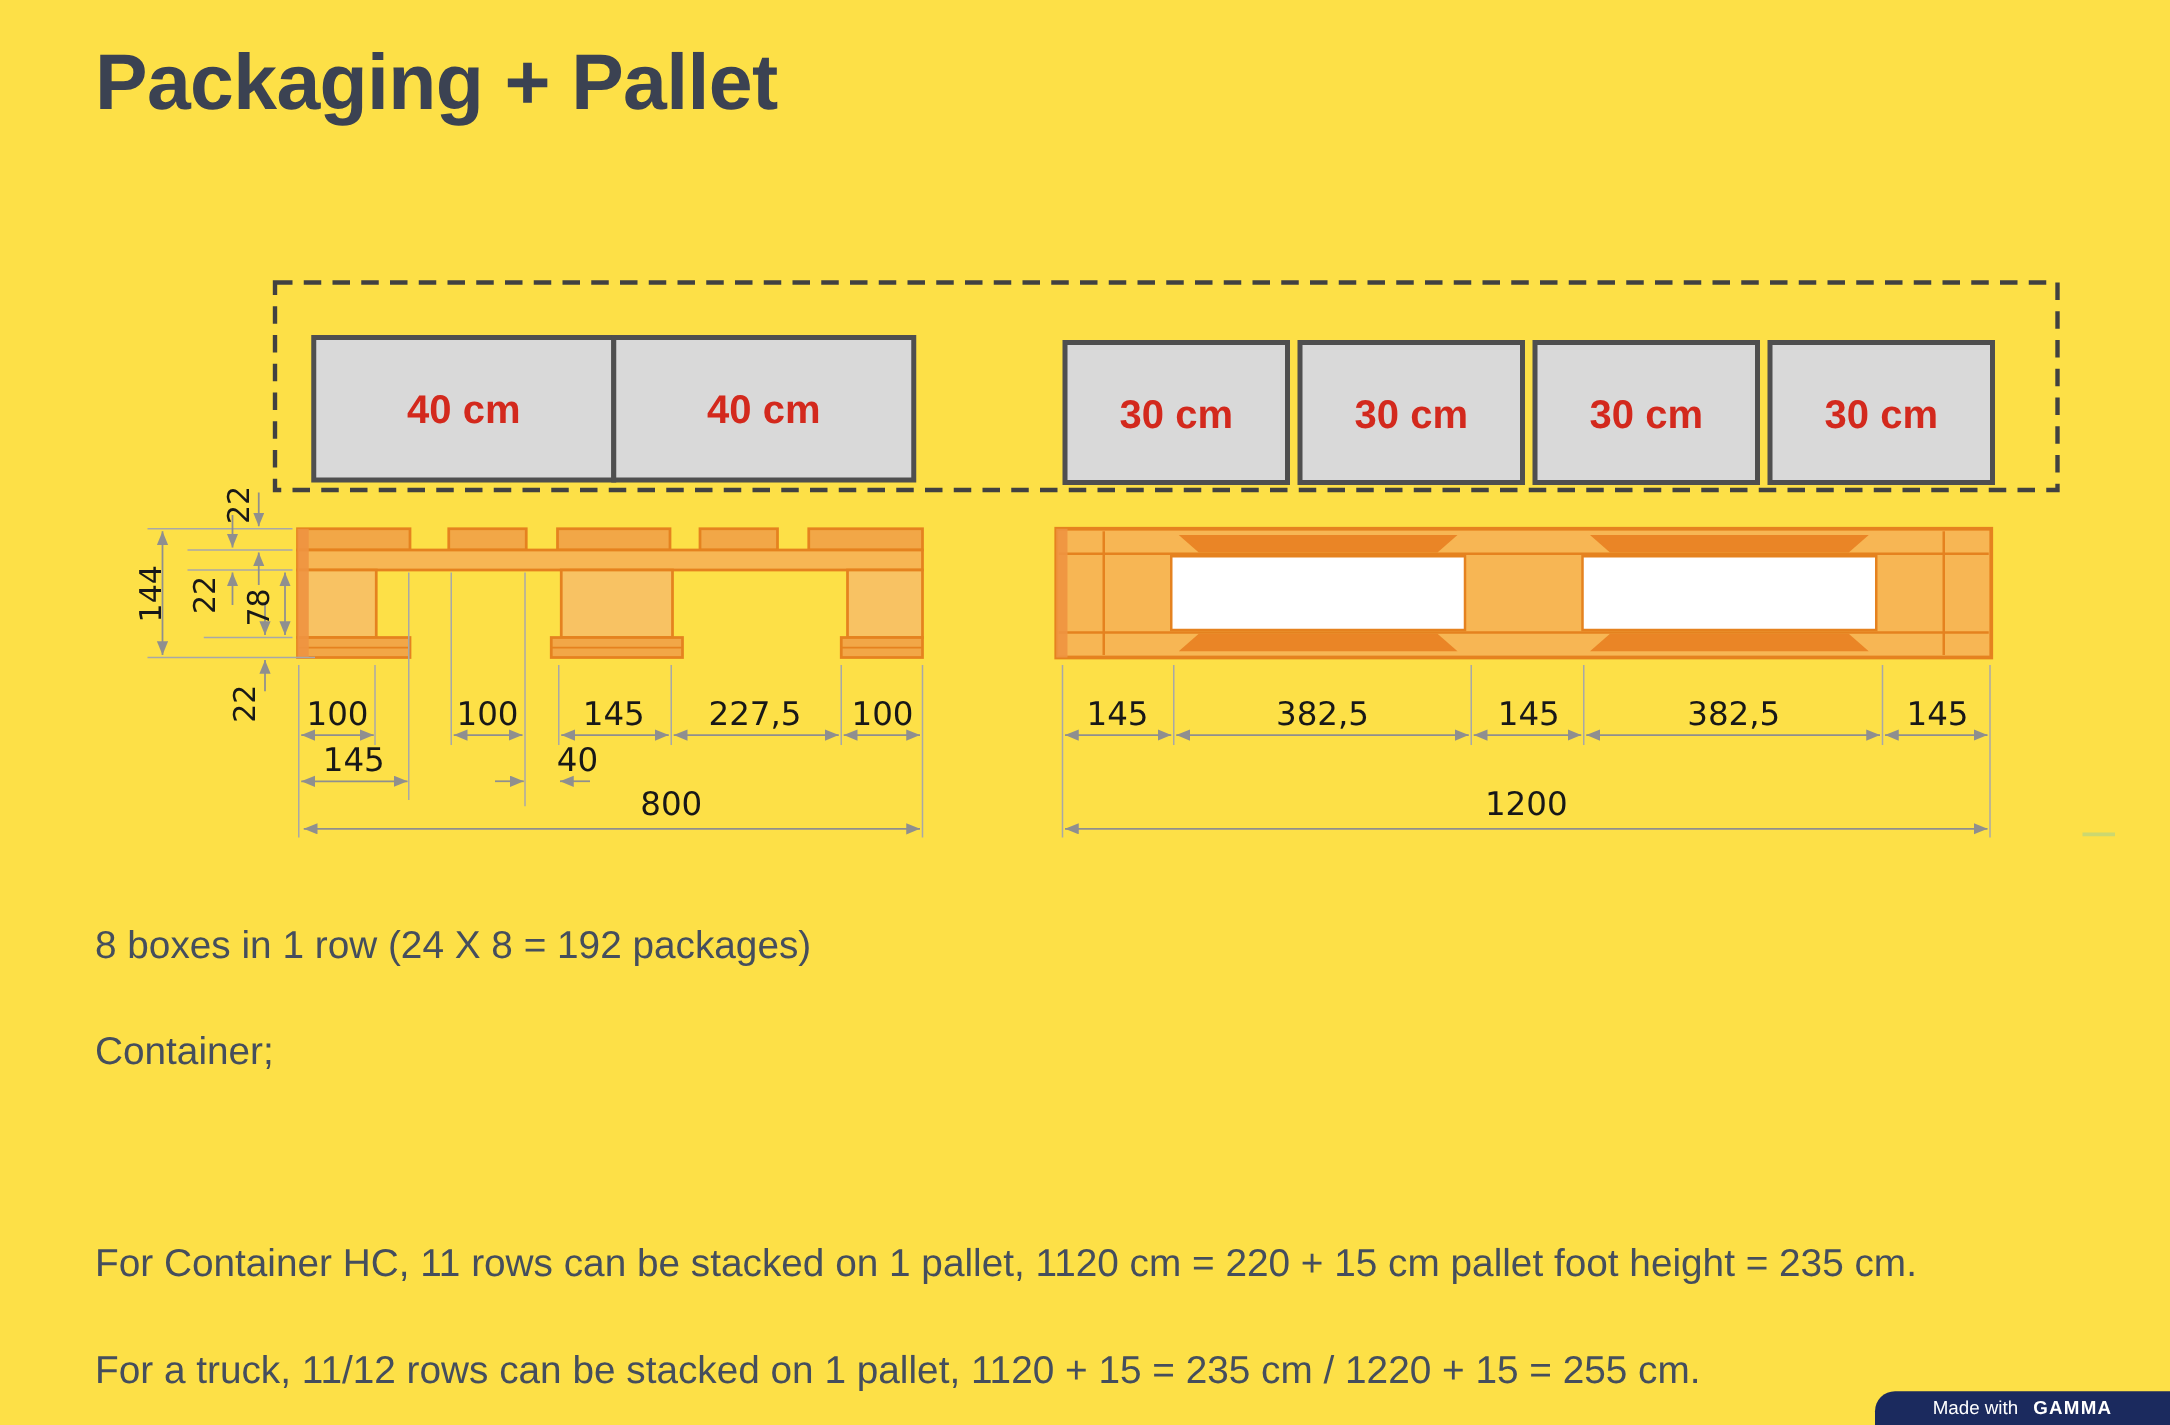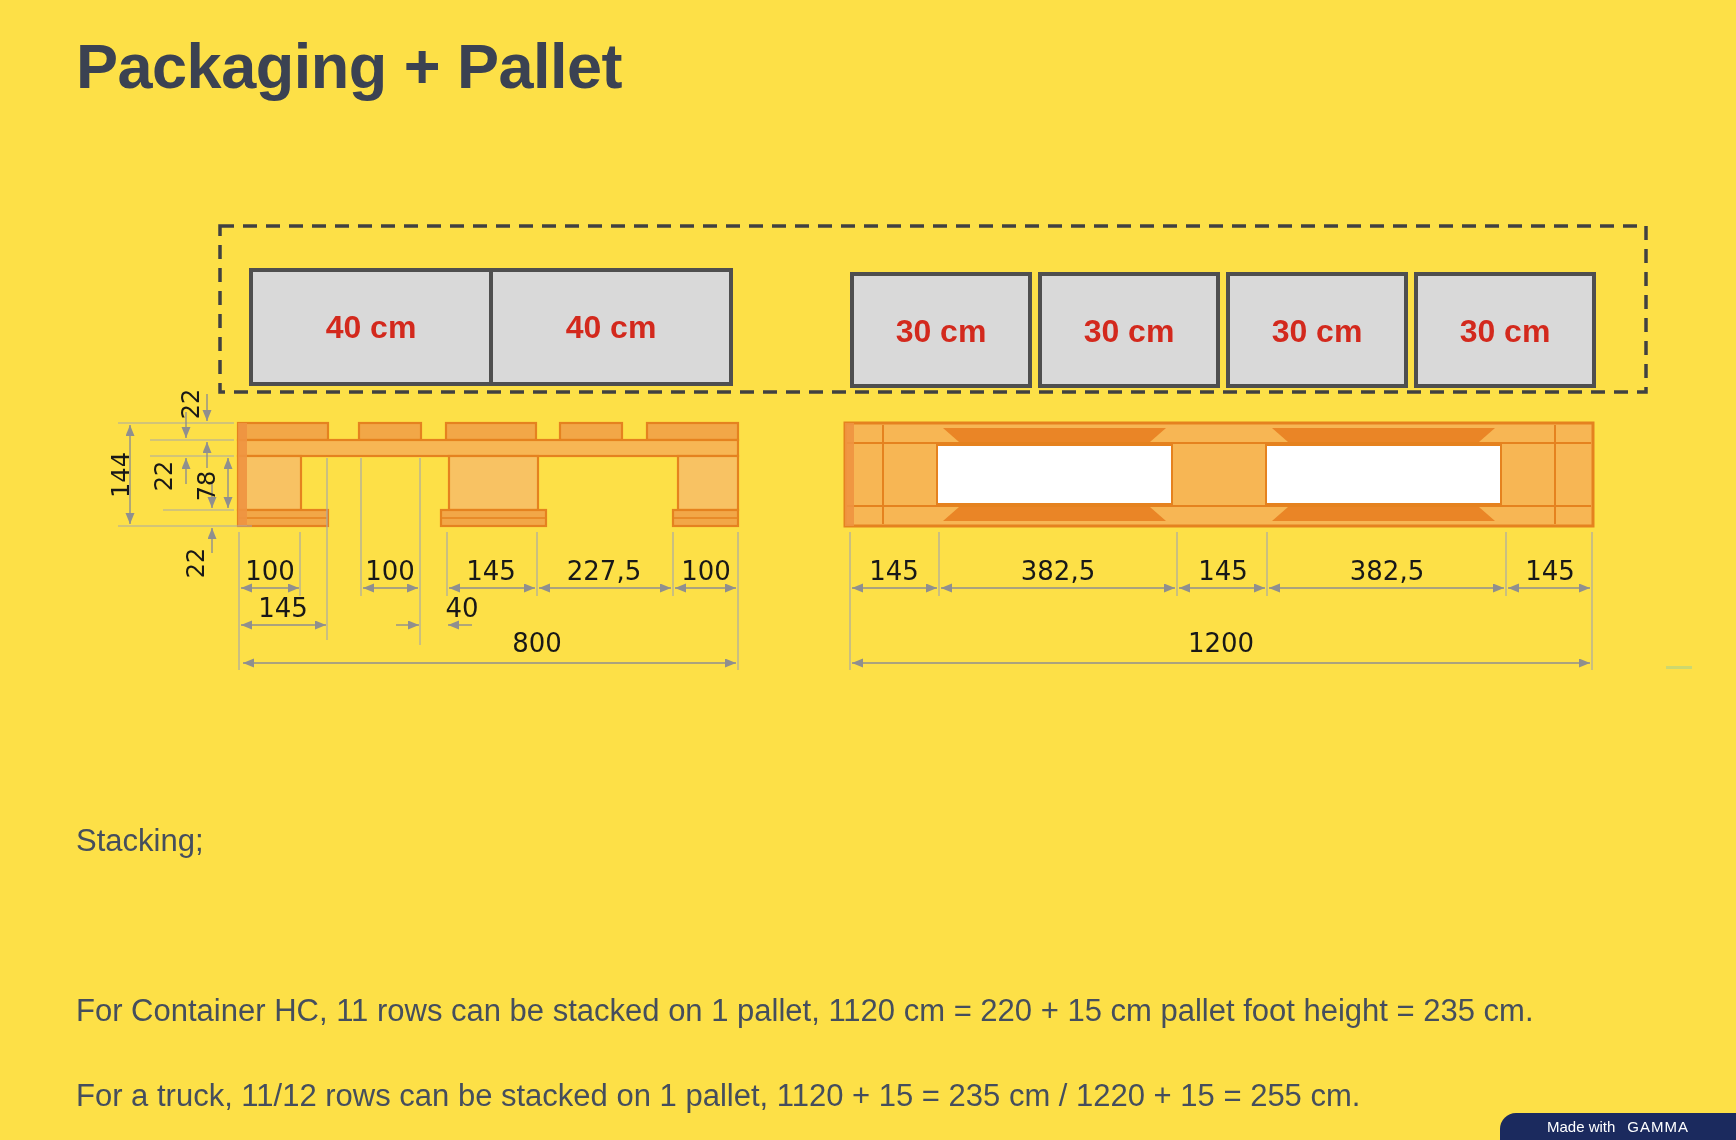--- a/index.html
+++ b/index.html
@@ -4,21 +4,21 @@
 <style>
   html,body{margin:0;padding:0;}
   body{width:1736px;height:1140px;overflow:hidden;background:#ffffff;font-family:"Liberation Sans",sans-serif;}
   .page{position:relative;width:1736px;height:1140px;background:#fde047;overflow:hidden;}
   .title{position:absolute;left:76px;top:30px;font-size:63px;font-weight:800;color:#3b4252;letter-spacing:-0.5px;margin:0;}
   .diagram-svg{position:absolute;left:0;top:0;}
   .note{position:absolute;left:76px;margin:0;font-size:31px;color:#454e5d;white-space:nowrap;}
   .note-1{top:738px;} .note-2{top:823px;} .note-3{top:908px;} .note-4{top:993px;} .note-5{top:1078px;}
   .badge{position:absolute;right:0;bottom:0;width:236px;height:22px;background:#1b2a5e;border-radius:16px 0 0 0;
          color:#ffffff;display:flex;justify-content:center;align-items:flex-start;padding-top:5px;font-size:15px;cursor:pointer;text-align:right;}
-  .badge .brand{font-weight:400;letter-spacing:1px;margin-left:12px;font-size:15px;}
+  .badge .brand{font-weight:700;letter-spacing:1px;margin-left:12px;font-size:15px;}
 </style>
 </head>
 <body>
 
 <div class="page">
 
   <h1 class="title">Packaging + Pallet</h1>
 
   <svg class="diagram-svg" width="1736" height="700" viewBox="0 0 1736 700">
     <defs>
@@ -162,21 +162,22 @@
       <text x="191" y="404" transform="rotate(-90 191 404)" dominant-baseline="central" font-size="24">22</text>
       <text x="121" y="475" transform="rotate(-90 121 475)" dominant-baseline="central" font-size="24">144</text>
       <text x="164" y="476" transform="rotate(-90 164 476)" dominant-baseline="central" font-size="24">22</text>
       <text x="207" y="486" transform="rotate(-90 207 486)" dominant-baseline="central" font-size="24">78</text>
       <text x="196" y="563" transform="rotate(-90 196 563)" dominant-baseline="central" font-size="24">22</text>
     </g>
 
     <rect x="1666" y="666" width="26" height="3" fill="#ccd86f"></rect>
   </svg>
 
-  <p class="note note-2">Stacking;</p>
+  <p class="note note-1">8 boxes in 1 row (24 X 8 = 192 packages)</p>
+  <p class="note note-2">Container;</p>
   <p class="note note-4">For Container HC, 11 rows can be stacked on 1 pallet, 1120 cm = 220 + 15 cm pallet foot height = 235 cm.</p>
   <p class="note note-5">For a truck, 11/12 rows can be stacked on 1 pallet, 1120 + 15 = 235 cm / 1220 + 15 = 255 cm.</p>
 
   <div class="badge">
     <span>Made with</span>
     <span class="brand">GAMMA</span>
   </div>
 
 </div>
 

